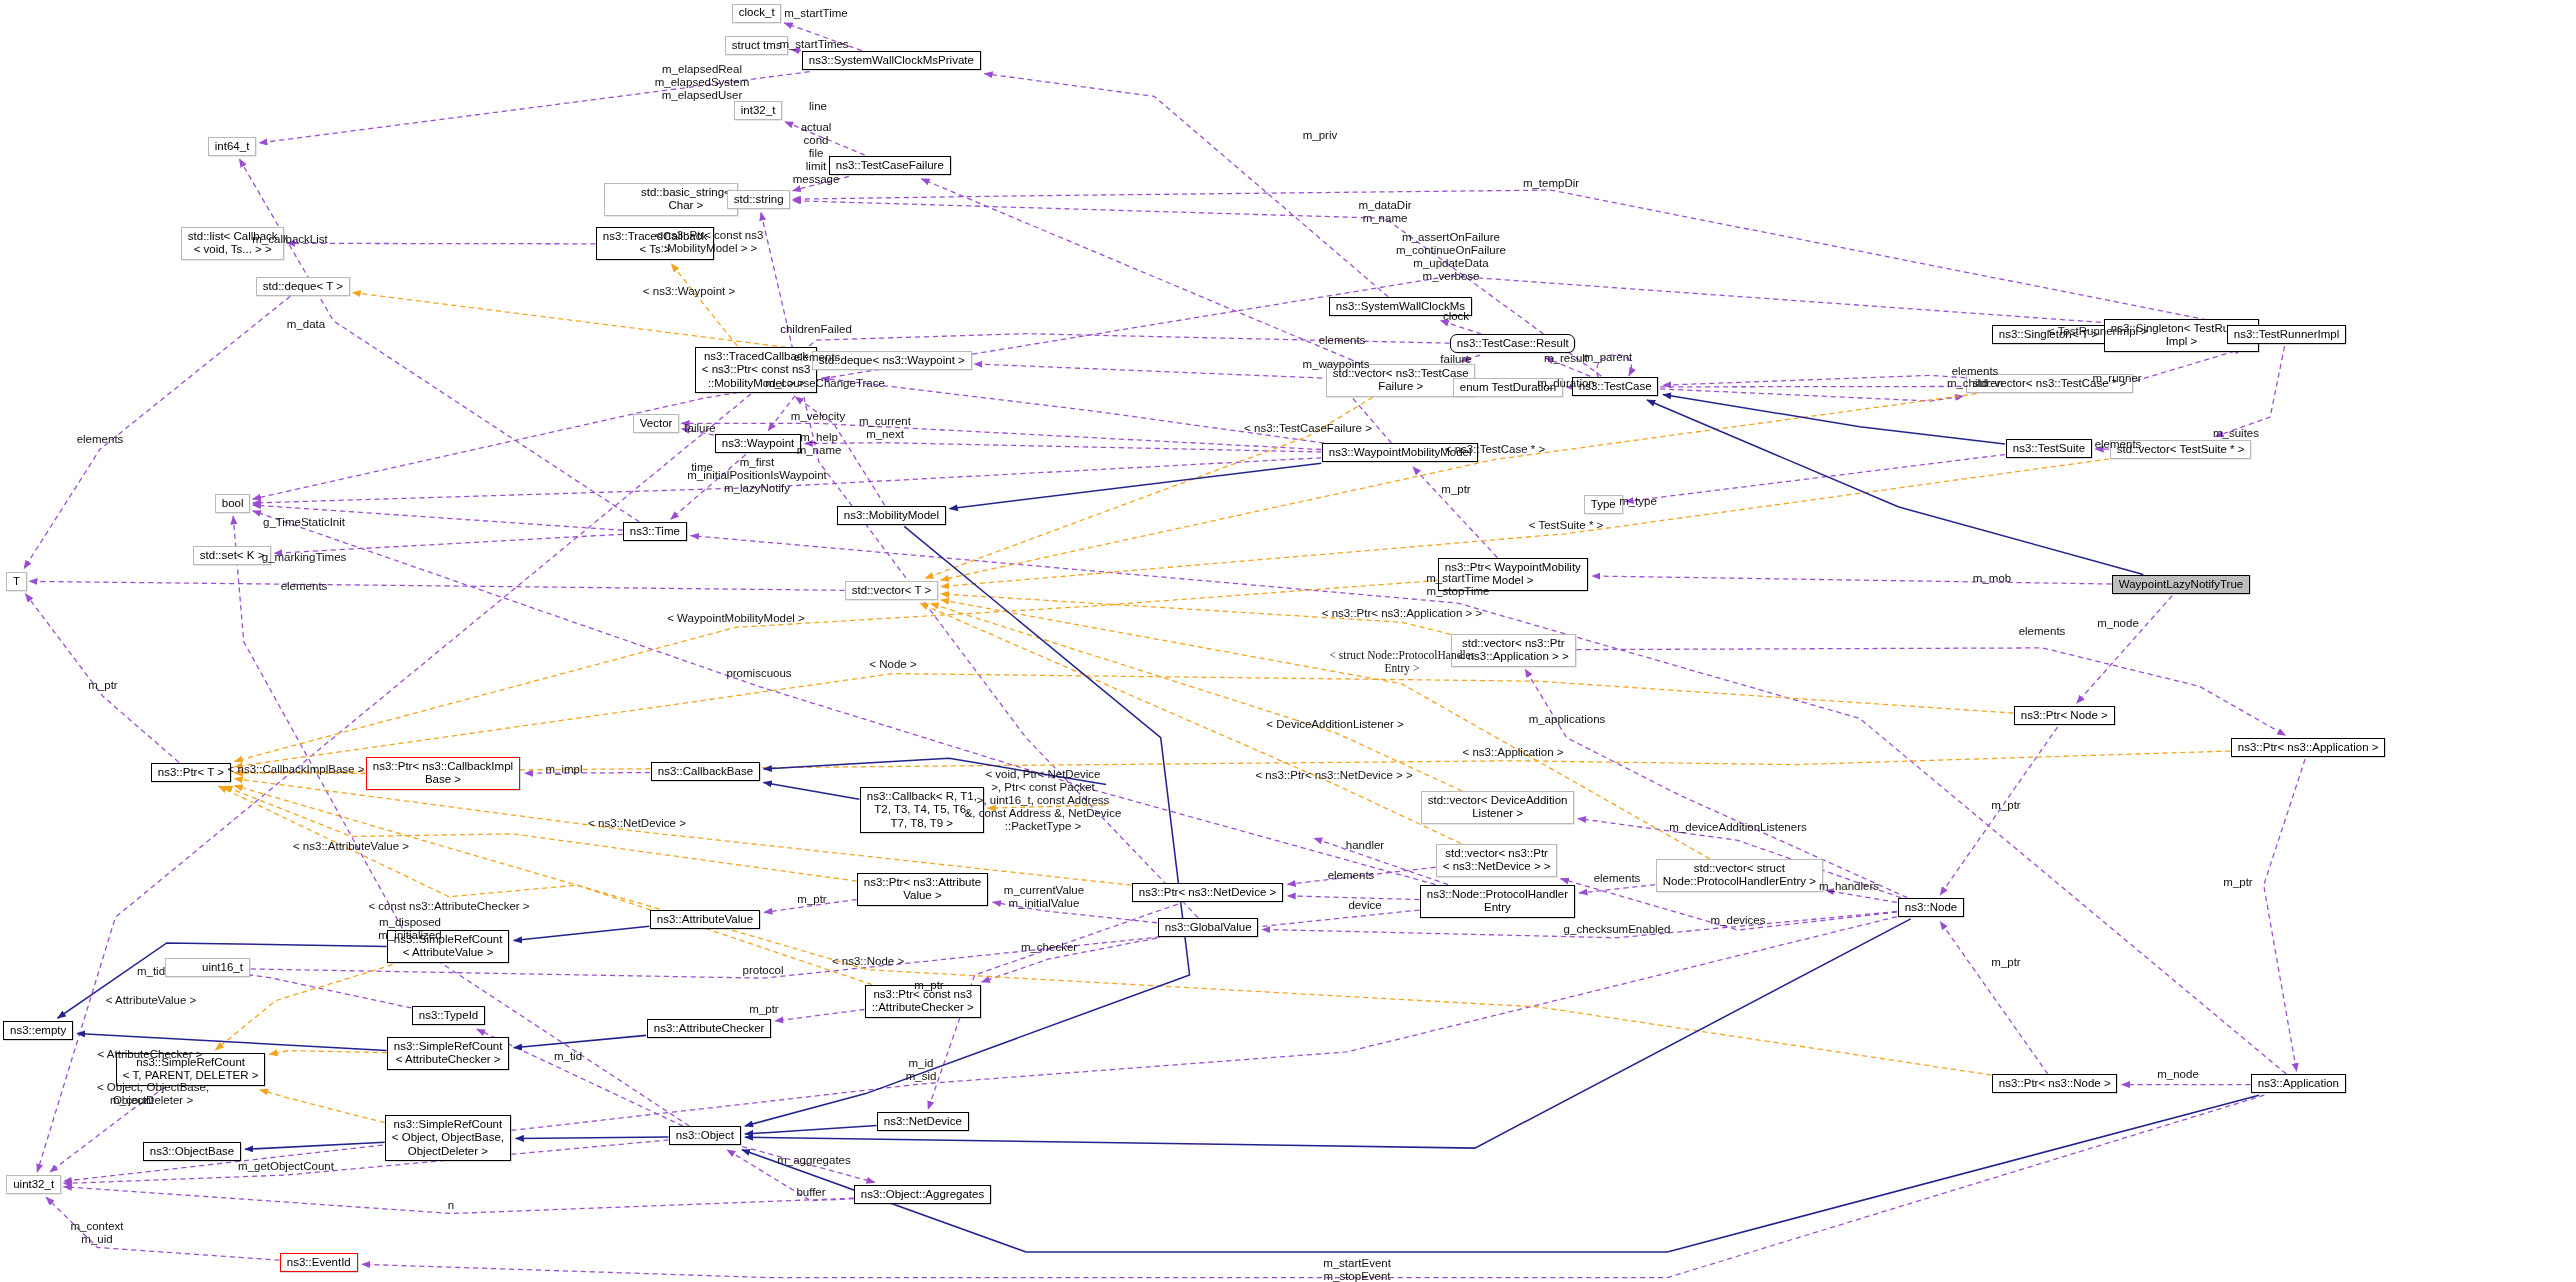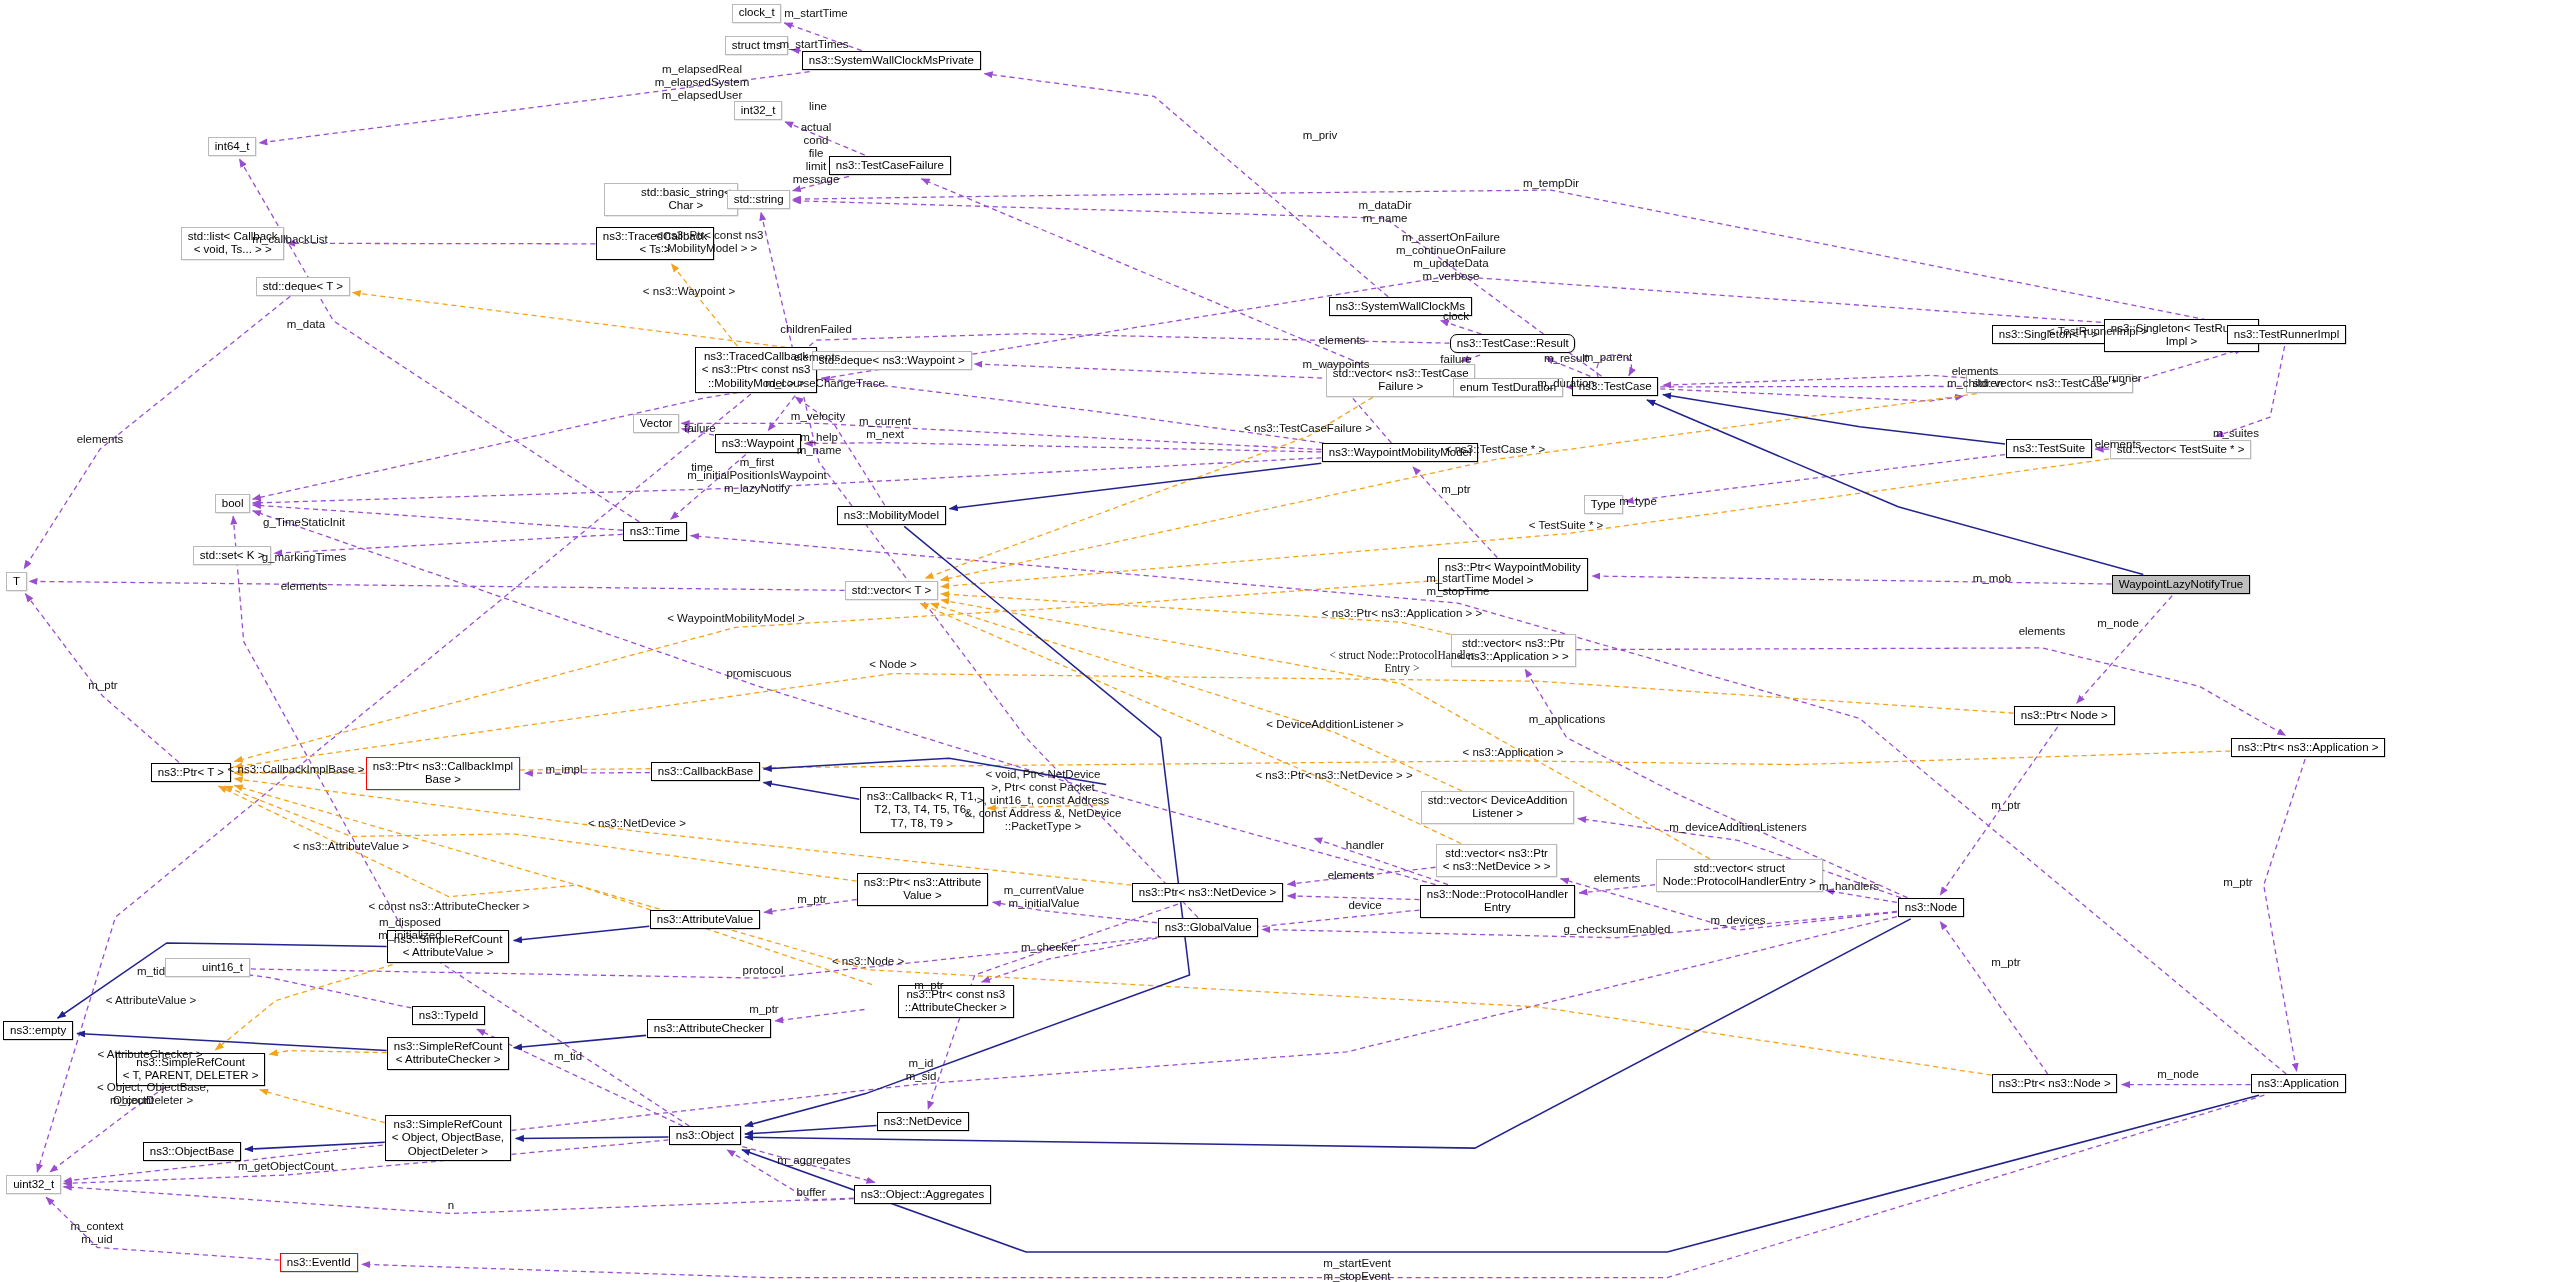--- a/index.html
+++ b/index.html
@@ -338,21 +338,21 @@
       </div>
       <div class="cnode bold" style="left: 1132px; top: 883px;">
         <div>ns3::Ptr&lt; ns3::NetDevice &gt;</div>
       </div>
       <div class="cnode bold" style="left: 650px; top: 910px;">
         <div>ns3::AttributeValue</div>
       </div>
       <div class="cnode bold" style="left: 1158px; top: 918px;">
         <div>ns3::GlobalValue</div>
       </div>
-      <div class="cnode bold" style="left: 865px; top: 985px; margin-left: 33px;">
+      <div class="cnode bold" style="left: 865px; top: 985px;">
         <div>ns3::Ptr&lt; const ns3</div>
         <div>::AttributeChecker &gt;</div>
       </div>
       <div class="cnode bold" style="left: 387px; top: 930px;">
         <div>ns3::SimpleRefCount</div>
         <div>&lt; AttributeValue &gt;</div>
       </div>
       <div class="cnode plain" style="left: 165px; top: 958px; padding-left: 36px;">
         <div>uint16_t</div>
       </div>

